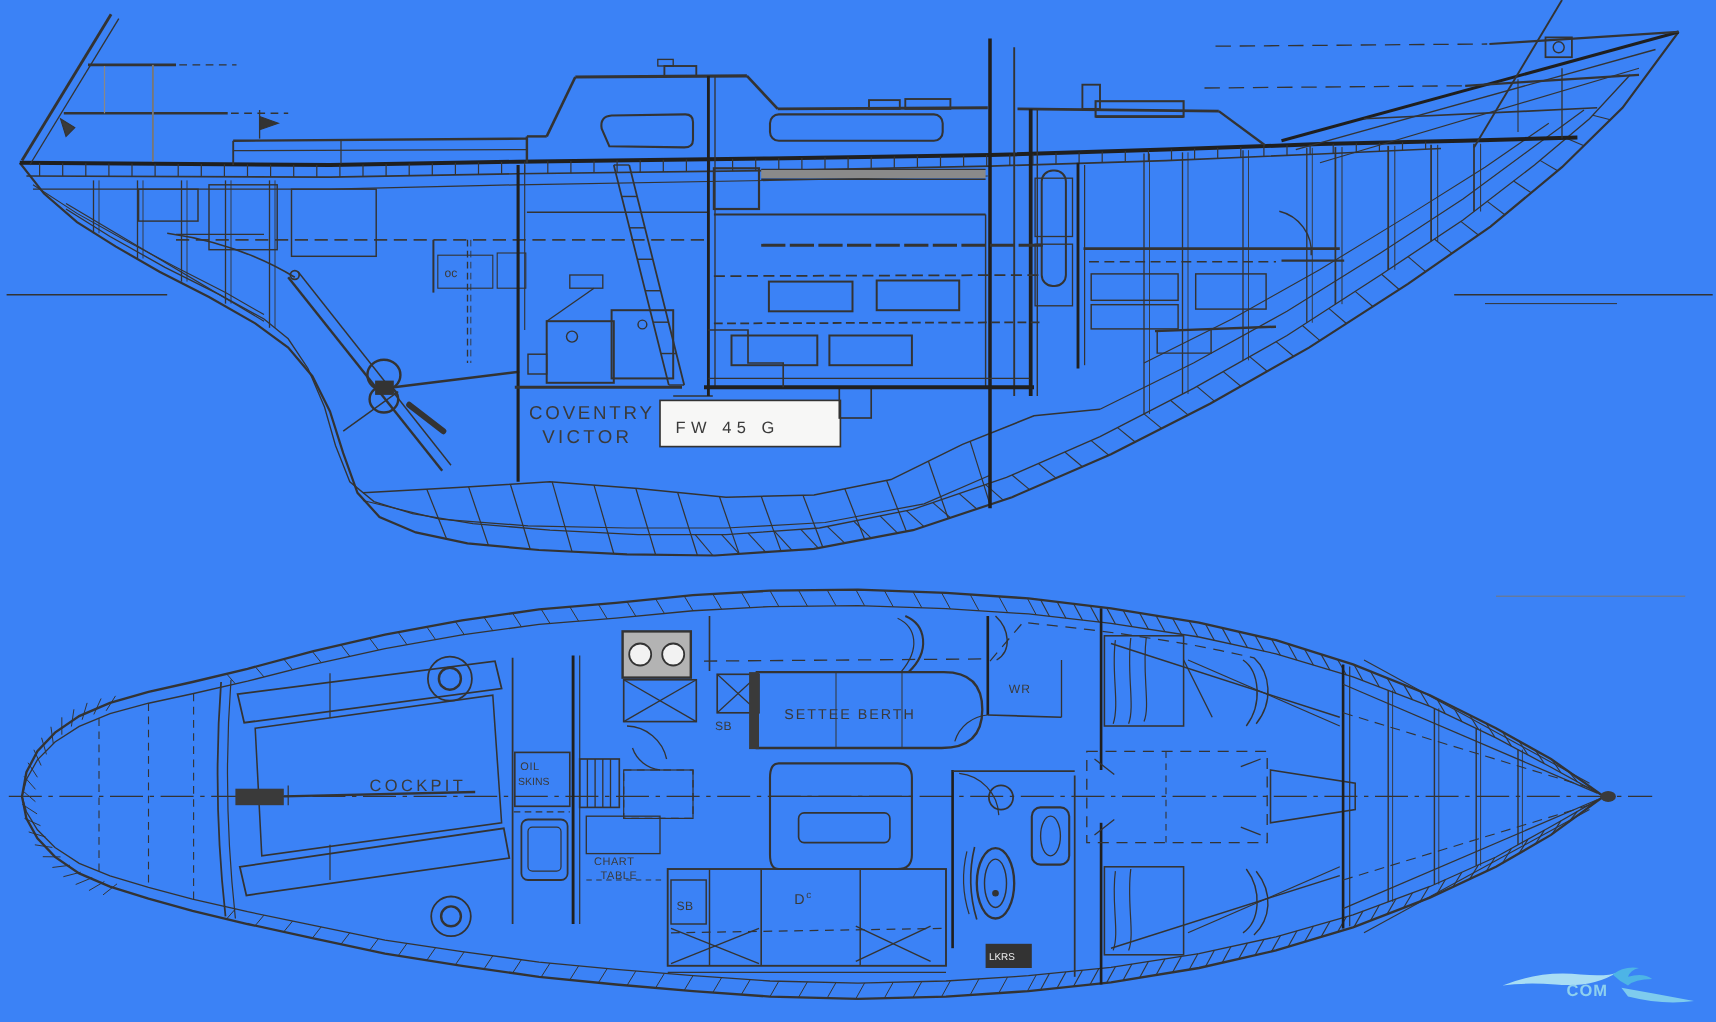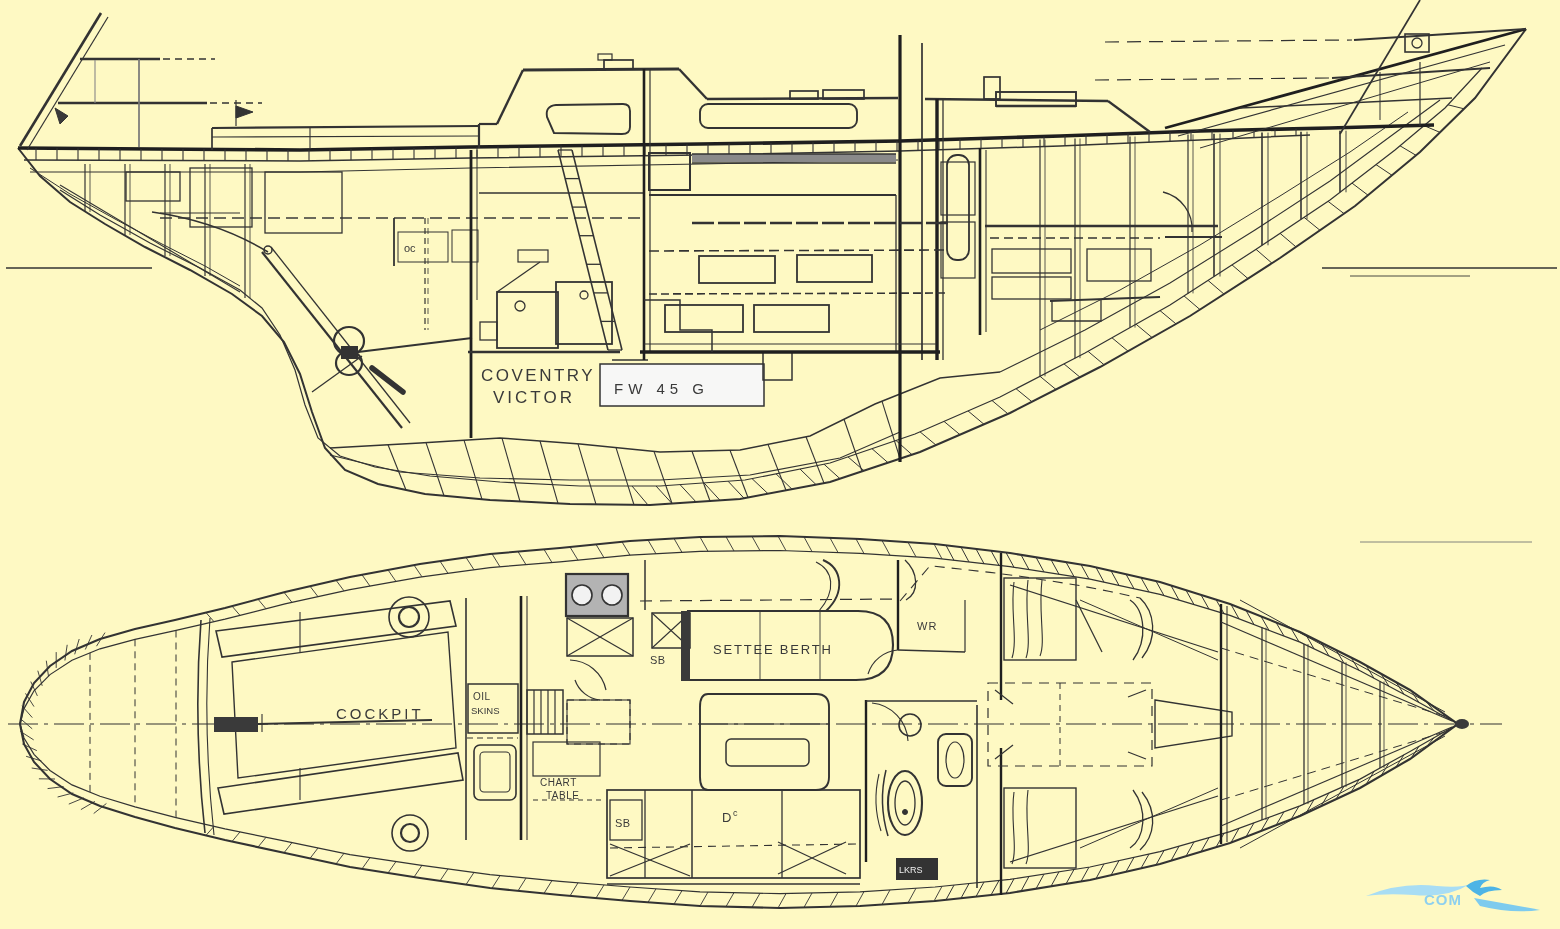--- a/index.html
+++ b/index.html
@@ -1,16 +1,16 @@
 <!DOCTYPE html>
 <html><head>
 <meta charset="utf-8">
 <style>
   html,body { margin:0; padding:0; background:#ffffff; }
-  #page { position:relative; width:1560px; height:929px; background:#fef9c3; overflow:hidden; }
+  #page { position:relative; width:1560px; height:929px; background:#3b82f6; overflow:hidden; }
   svg { filter: blur(0.3px); }
 </style>
 </head>
 <body>
 <div id="page">
 <svg width="1560" height="929" viewBox="0 0 1560 929">
 <g id="side">
 <path d="M18.0,148.0 L40.0,176.0 L70.0,202.0 L105.0,224.0 L145.0,247.0 L190.0,270.0 L232.0,294.0 L262.0,316.0 L284.0,342.0 L300.0,374.0 L312.0,412.0 L325.0,448.0 L345.0,470.0 L378.0,484.0 L425.0,494.0 L490.0,500.0 L570.0,504.0 L650.0,505.0 L740.0,499.0 L830.0,482.0 L920.0,452.0 L1010.0,413.0 L1100.0,367.0 L1190.0,316.0 L1280.0,258.0 L1355.0,206.0 L1420.0,152.0 L1475.0,98.0 L1526.0,29.0" fill="none" stroke="#333" stroke-width="2.0" stroke-linecap="butt"></path>
 <path d="M60.0,190.0 L100.0,215.0 L150.0,243.0 L200.0,268.0 L240.0,290.0 L262.0,308.0 L280.0,335.0 L295.0,370.0 L305.0,405.0 L318.0,438.0 L340.0,456.0 L375.0,467.0 L430.0,476.0 L500.0,482.0 L580.0,486.0 L660.0,486.0 L745.0,480.0 L830.0,463.0 L915.0,434.0 L1000.0,397.0 L1085.0,353.0 L1170.0,305.0 L1255.0,250.0 L1330.0,200.0 L1395.0,150.0 L1445.0,108.0 L1482.0,68.0" fill="none" stroke="#333" stroke-width="1.2" stroke-linecap="butt"></path>
 <path d="M30.0,168.0 L70.0,194.0 L115.0,219.0 L160.0,243.0 L205.0,266.0 L240.0,286.0" fill="none" stroke="#333" stroke-width="1.0" stroke-linecap="butt"></path>

